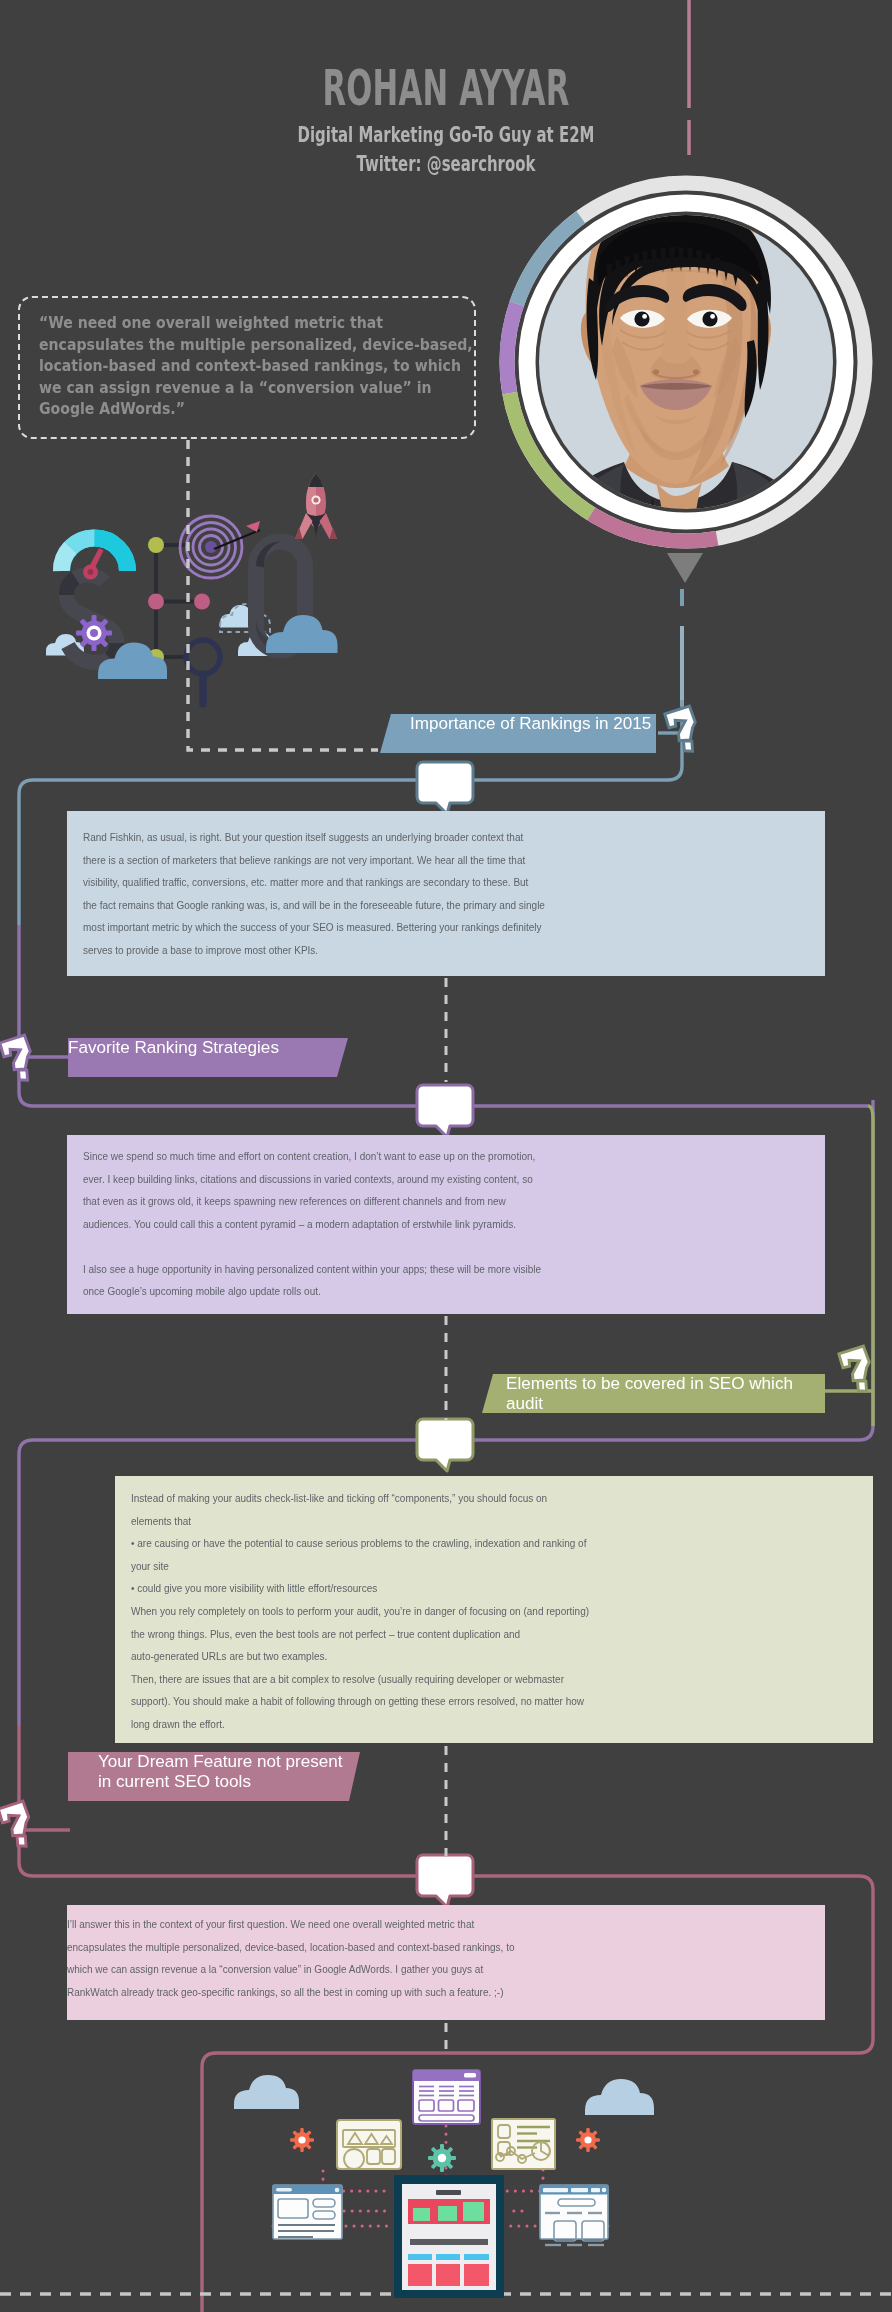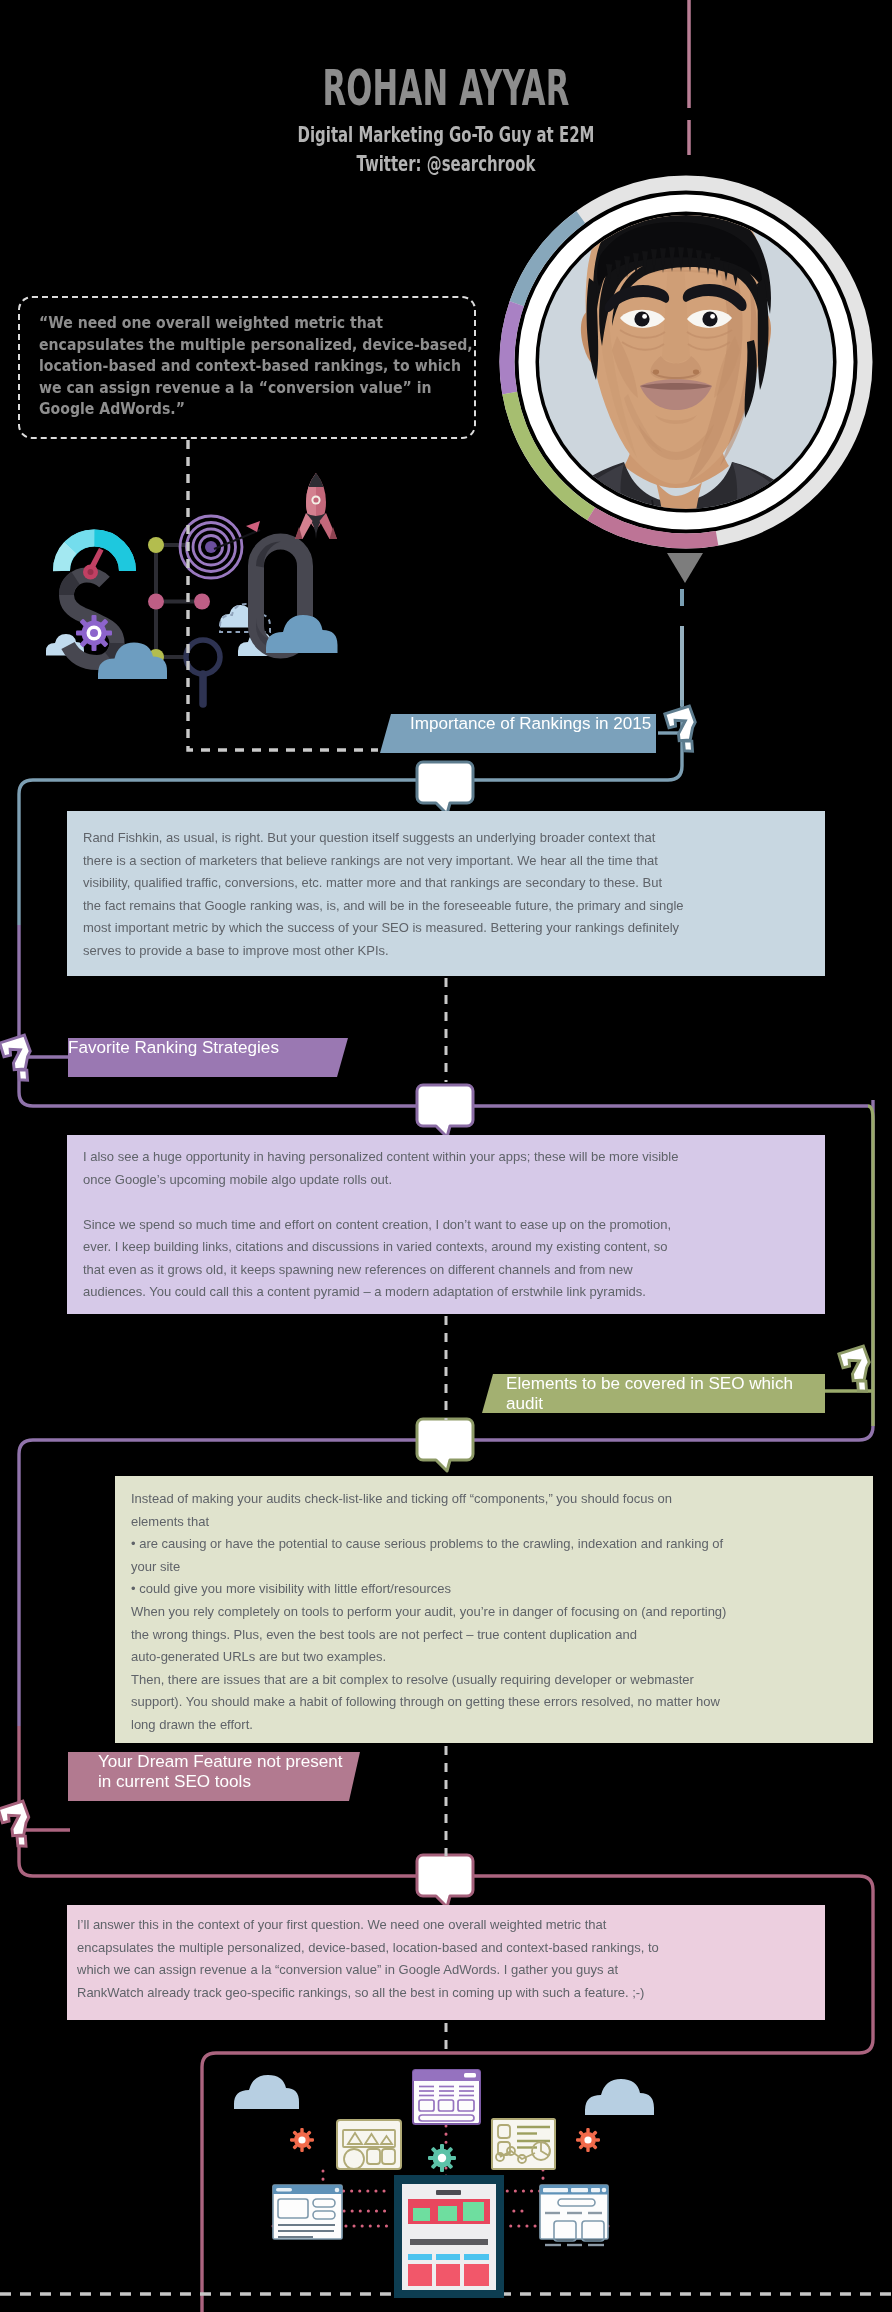--- a/index.html
+++ b/index.html
@@ -1,19 +1,19 @@
 <!DOCTYPE html>
 <html><head>
 <meta charset="utf-8">
 <style>
   html,body{margin:0;padding:0;background:#ffffff;}
   body{width:892px;height:2312px;position:relative;overflow:hidden;
        font-family:"Liberation Sans",sans-serif;}
   .abs{position:absolute;}
-  #stage{position:absolute;left:0;top:0;width:892px;height:2312px;background:#000000;}
+  #stage{position:absolute;left:0;top:0;width:892px;height:2312px;background:#404040;}
   svg{position:absolute;left:0;top:0;overflow:visible;}
 
   
   #name{left:0;top:60px;width:892px;text-align:center;color:#8d8d8d;
         font-family:"DejaVu Sans Condensed","DejaVu Sans",sans-serif;font-weight:bold;
         font-size:49px;letter-spacing:0.4px;transform:scaleX(.695);}
   #role{left:0;top:123px;width:892px;text-align:center;color:#b3b3b3;
         font-family:"DejaVu Sans Condensed","DejaVu Sans",sans-serif;font-weight:bold;
         font-size:21px;transform:scaleX(.79);}
   #twitter{left:0;top:152px;width:892px;text-align:center;color:#b3b3b3;
@@ -28,21 +28,21 @@
              font-size:16.4px;line-height:21.5px;transform:scaleX(.955);transform-origin:0 0;}
 
   
   .banner{position:absolute;color:#ffffff;
           font-family:"Liberation Sans",sans-serif;font-size:17.1px;
           display:flex;align-items:flex-start;box-sizing:border-box;}
   .banner .blabel{display:block;line-height:20px;white-space:pre-line;}
 
   
   .tbody{position:absolute;box-sizing:border-box;color:#5f6369;
-         font-family:"Liberation Sans",sans-serif;font-size:13px;
+         font-family:"Liberation Sans",sans-serif;font-size:10px;
          line-height:22.6px;}
   .tbody p{margin:0;white-space:pre;}
   .tbody p + p{margin-top:22.4px;}
 </style>
 </head>
 <body>
 
 <div id="stage">
 
   <div class="abs" id="name">ROHAN AYYAR</div>
@@ -528,40 +528,40 @@
 
   <div class="tbody" id="t1" style="left: 67px; top: 811px; width: 758px; height: 165px; background: rgb(200, 215, 225); padding: 16px;">
       <p>Rand Fishkin, as usual, is right. But your question itself suggests an underlying broader context that
 there is a section of marketers that believe rankings are not very important. We hear all the time that
 visibility, qualified traffic, conversions, etc. matter more and that rankings are secondary to these. But
 the fact remains that Google ranking was, is, and will be in the foreseeable future, the primary and single
 most important metric by which the success of your SEO is measured. Bettering your rankings definitely
 serves to provide a base to improve most other KPIs.</p>
     </div>
   <div class="tbody" id="t2" style="left: 67px; top: 1135px; width: 758px; height: 179px; background: rgb(214, 201, 232); padding: 11px 16px;">
-      <p>I also see a huge opportunity in having personalized content within your apps; these will be more visible
-once Google’s upcoming mobile algo update rolls out.</p>
       <p>Since we spend so much time and effort on content creation, I don’t want to ease up on the promotion,
 ever. I keep building links, citations and discussions in varied contexts, around my existing content, so
 that even as it grows old, it keeps spawning new references on different channels and from new
 audiences. You could call this a content pyramid – a modern adaptation of erstwhile link pyramids.</p>
+      <p>I also see a huge opportunity in having personalized content within your apps; these will be more visible
+once Google’s upcoming mobile algo update rolls out.</p>
     </div>
   <div class="tbody" id="t3" style="left: 67px; top: 1476px; width: 758px; height: 267px; background: rgb(224, 227, 205); padding: 12px 16px; margin-left: 48px;">
       <p>Instead of making your audits check-list-like and ticking off “components,” you should focus on
 elements that
 • are causing or have the potential to cause serious problems to the crawling, indexation and ranking of
 your site
 • could give you more visibility with little effort/resources
 When you rely completely on tools to perform your audit, you’re in danger of focusing on (and reporting)
 the wrong things. Plus, even the best tools are not perfect – true content duplication and
 auto-generated URLs are but two examples.
 Then, there are issues that are a bit complex to resolve (usually requiring developer or webmaster
 support). You should make a habit of following through on getting these errors resolved, no matter how
 long drawn the effort.</p>
     </div>
-  <div class="tbody" id="t4" style="left: 67px; top: 1905px; width: 758px; height: 115px; background: rgb(236, 207, 223); padding: 9px 10px;">
+  <div class="tbody" id="t4" style="left: 67px; top: 1905px; width: 758px; height: 115px; background: rgb(236, 207, 223); padding: 9px 0;">
       <p>I’ll answer this in the context of your first question. We need one overall weighted metric that
 encapsulates the multiple personalized, device-based, location-based and context-based rankings, to
 which we can assign revenue a la “conversion value” in Google AdWords. I gather you guys at
 RankWatch already track geo-specific rankings, so all the best in coming up with such a feature. ;-)</p>
     </div>
 
 </div>
 
 </body></html>

